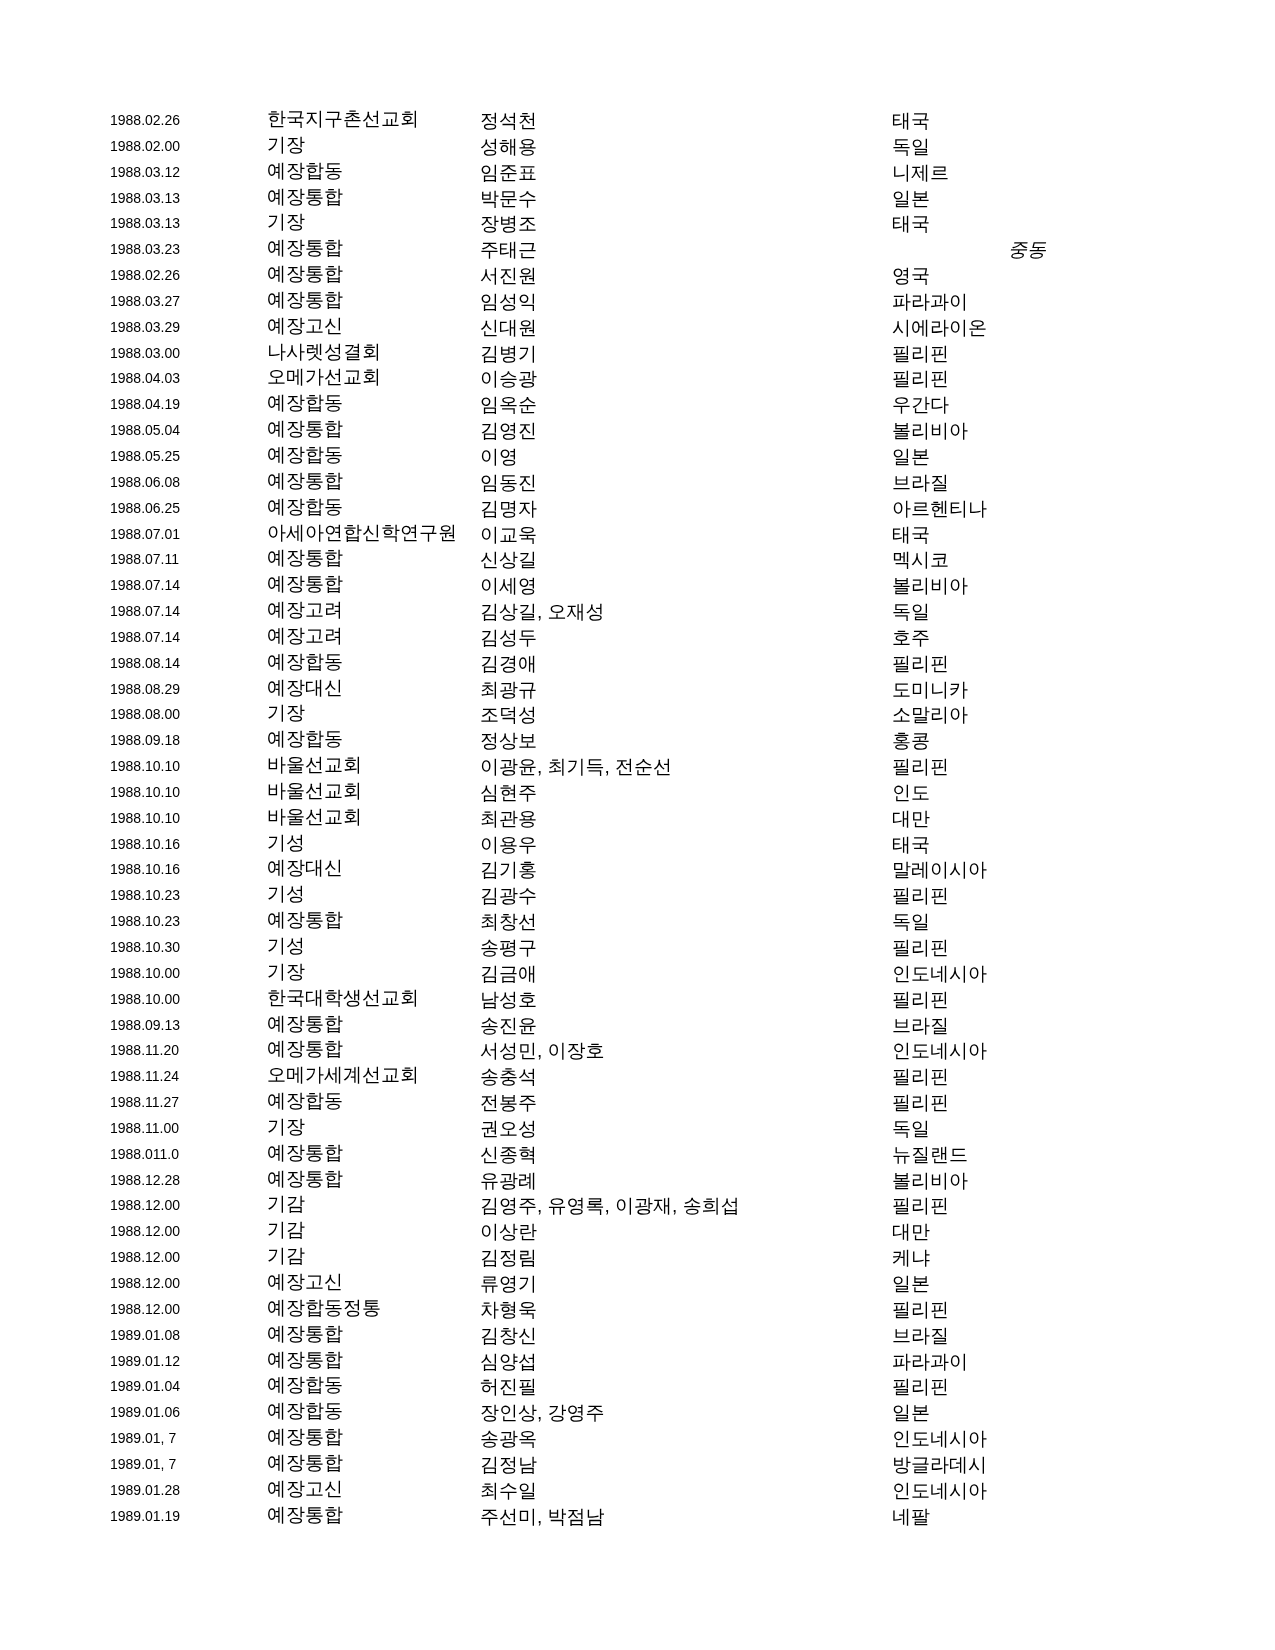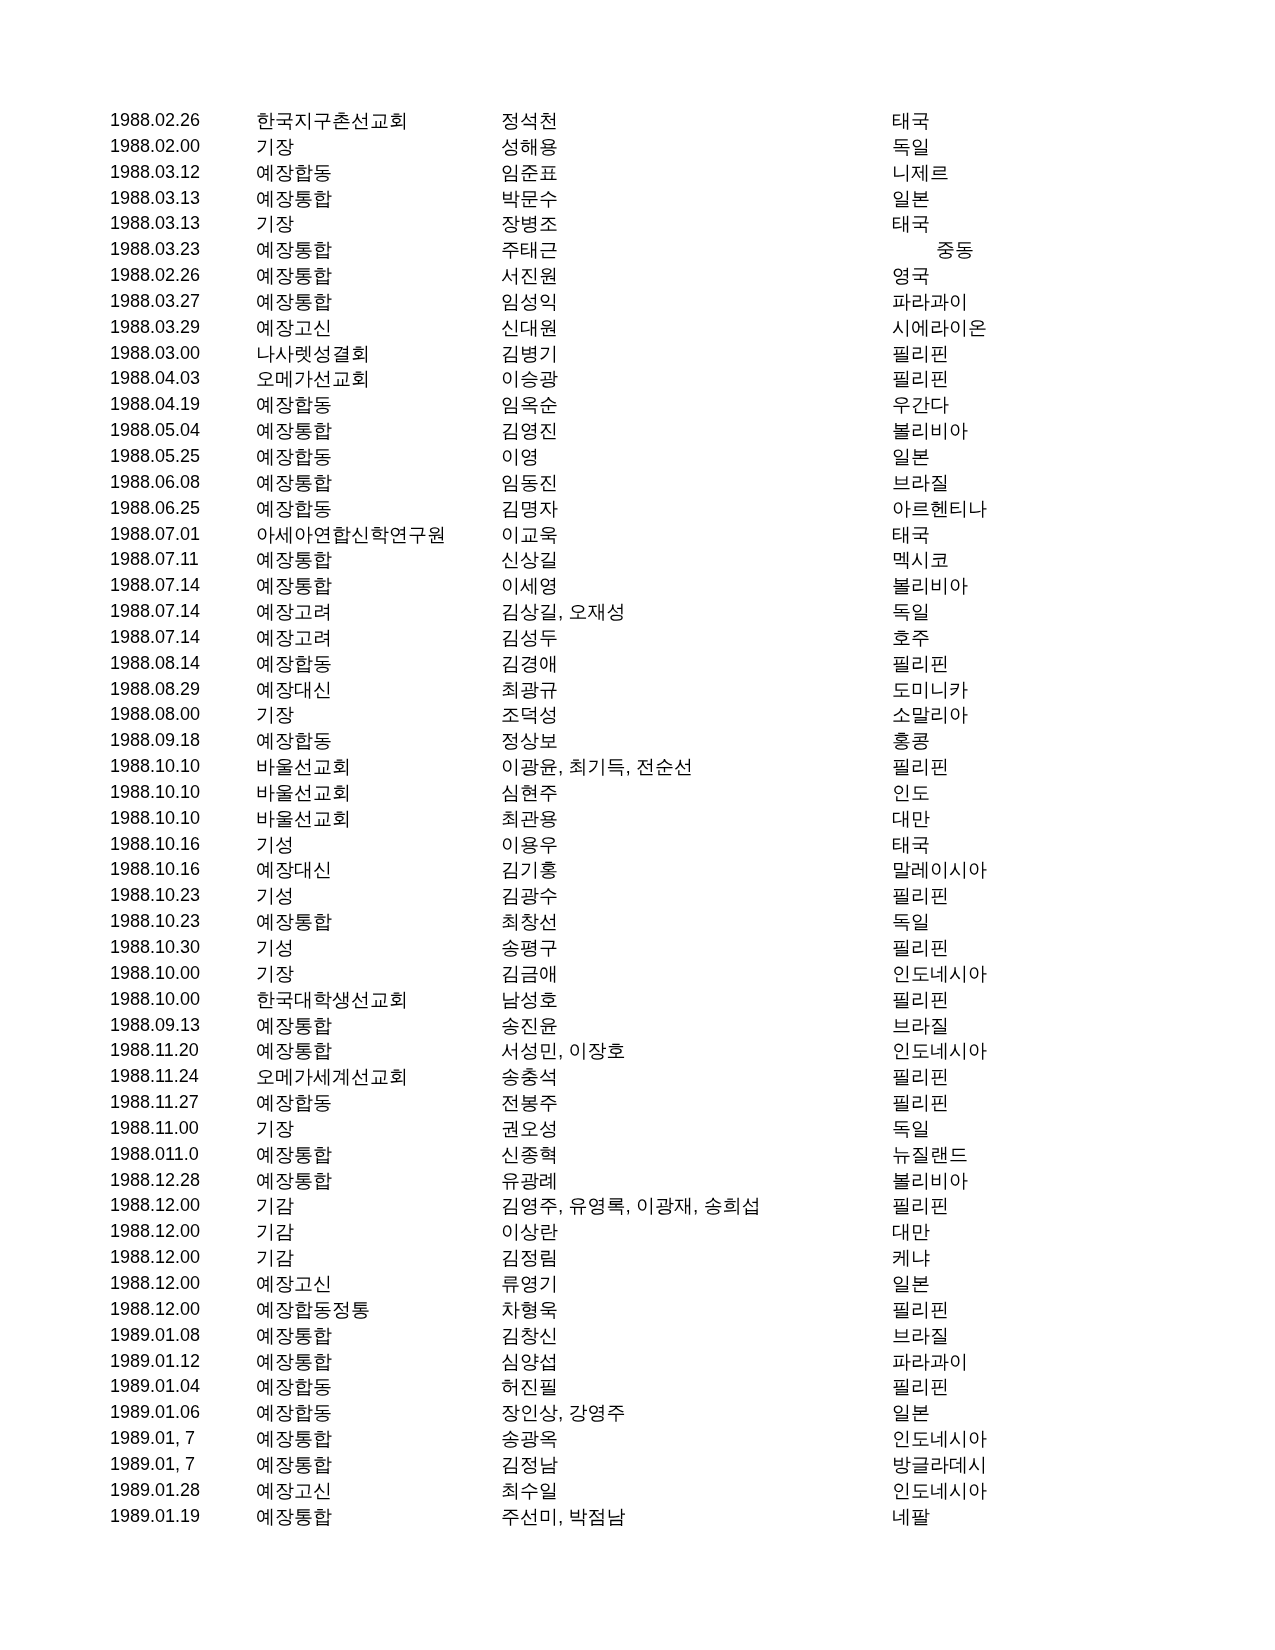--- a/index.html
+++ b/index.html
@@ -31,25 +31,25 @@
   }
   .cell {
     position: absolute;
     top: 0;
     height: 25.85px;
     line-height: 25.85px;
     font-size: 19px;
     color: #000000;
     white-space: nowrap;
   }
-  .cell.date    { left: 110px; font-size: 18px; }
-  .cell.org     { left: 256px; }
-  .cell.names   { left: 501px; }
+  .cell.date    { left: 110px; font-size: 14px; }
+  .cell.org     { left: 267px; font-family: Liberation Mono, monospace; }
+  .cell.names   { left: 480px; }
   .cell.country { left: 892px; }
-  .cell.country.far-right { left: 936px; }
+  .cell.country.far-right { left: 1008px; font-style: italic; }
 </style>
 </head>
 <body>
 
 <div class="page" style="background: rgb(255, 255, 255); color: rgb(0, 0, 0);">
   <div class="table">
       <div class="row">
     <span class="cell date">1988.02.26</span>
     <span class="cell org">한국지구촌선교회</span>
     <span class="cell names">정석천</span>

